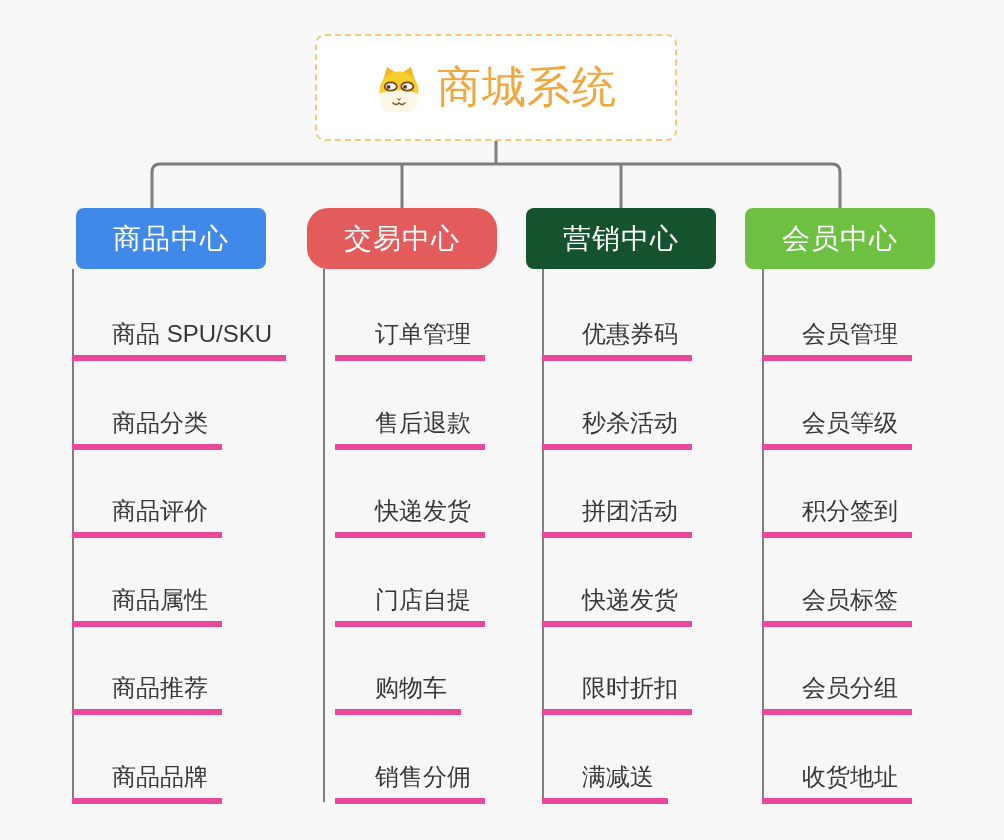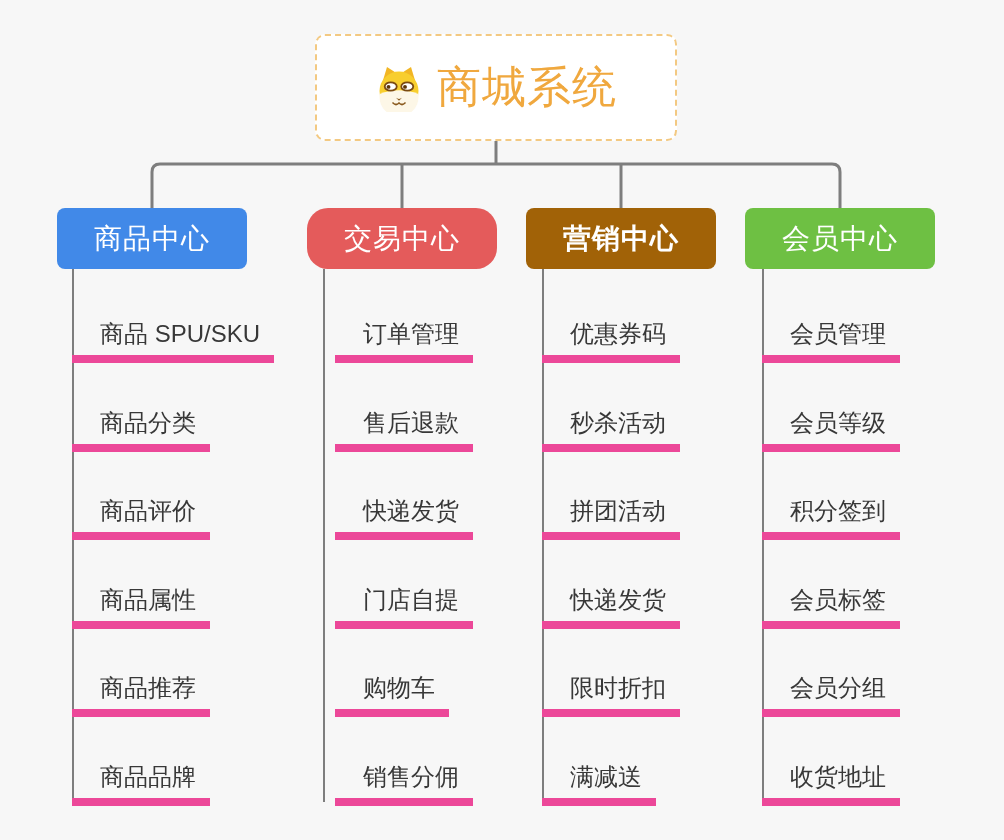--- a/index.html
+++ b/index.html
@@ -50,22 +50,22 @@
   }
 
   
   .leaf{
     position:absolute;
     display:inline-block;
     white-space:nowrap;
     font-size:24px;
     color:#383838;
     line-height:30px;
-    padding:0 14px 6px 28px;
-    border-bottom:8px solid #ec4899;
+    padding:0 14px 6px 40px;
+    border-bottom:6px solid #ec4899;
     cursor:pointer;
   }
   .r0{top:319px}.r1{top:408px}.r2{top:496px}.r3{top:585px}.r4{top:673px}.r5{top:762px}
 
   .c0 .branch-box{left:57px}  .c0 .branch-line{left:72px}  .c0 .leaf{left:72px}
   .c1 .branch-box{left:307px} .c1 .branch-line{left:323px} .c1 .leaf{left:335px}
   .c2 .branch-box{left:526px} .c2 .branch-line{left:542px} .c2 .leaf{left:542px}
   .c3 .branch-box{left:745px} .c3 .branch-line{left:762px} .c3 .leaf{left:762px}
 </style>
 </head>
@@ -90,21 +90,21 @@
       <ellipse cx="43" cy="30" rx="8" ry="5.5" fill="#ffffff" stroke="#7a4a12" stroke-width="2.4"></ellipse>
       <circle cx="18" cy="30.5" r="2.6" fill="#5d3508"></circle>
       <circle cx="40" cy="30.5" r="2.6" fill="#5d3508"></circle>
       <path d="M28,45 Q32,48 36,45 L32,49 Z" fill="#8a5a1e"></path>
       <path d="M24,52 Q28,56 32,52 Q36,56 40,52" stroke="#8a5a1e" stroke-width="2.2" fill="none" stroke-linecap="round"></path>
     </svg>
     <span class="root-label">商城系统</span>
   </div>
 
   <div class="col c0">
-    <div class="branch-box" style="background-color: rgb(65, 137, 232);">
+    <div class="branch-box" style="background-color: rgb(65, 137, 232); margin-left: 19px;">
       <span>商品中心</span>
     </div>
     <div class="branch-line"></div>
     <div class="leaf r0">商品 SPU/SKU</div>
     <div class="leaf r1">商品分类</div>
     <div class="leaf r2">商品评价</div>
     <div class="leaf r3">商品属性</div>
     <div class="leaf r4">商品推荐</div>
     <div class="leaf r5">商品品牌</div>
   </div>
@@ -116,21 +116,21 @@
     <div class="branch-line"></div>
     <div class="leaf r0">订单管理</div>
     <div class="leaf r1">售后退款</div>
     <div class="leaf r2">快递发货</div>
     <div class="leaf r3">门店自提</div>
     <div class="leaf r4">购物车</div>
     <div class="leaf r5">销售分佣</div>
   </div>
 
   <div class="col c2">
-    <div class="branch-box" style="background-color: #a16207; font-weight: bold;">
+    <div class="branch-box" style="background-color: #14532d;">
       <span>营销中心</span>
     </div>
     <div class="branch-line"></div>
     <div class="leaf r0">优惠券码</div>
     <div class="leaf r1">秒杀活动</div>
     <div class="leaf r2">拼团活动</div>
     <div class="leaf r3">快递发货</div>
     <div class="leaf r4">限时折扣</div>
     <div class="leaf r5">满减送</div>
   </div>

